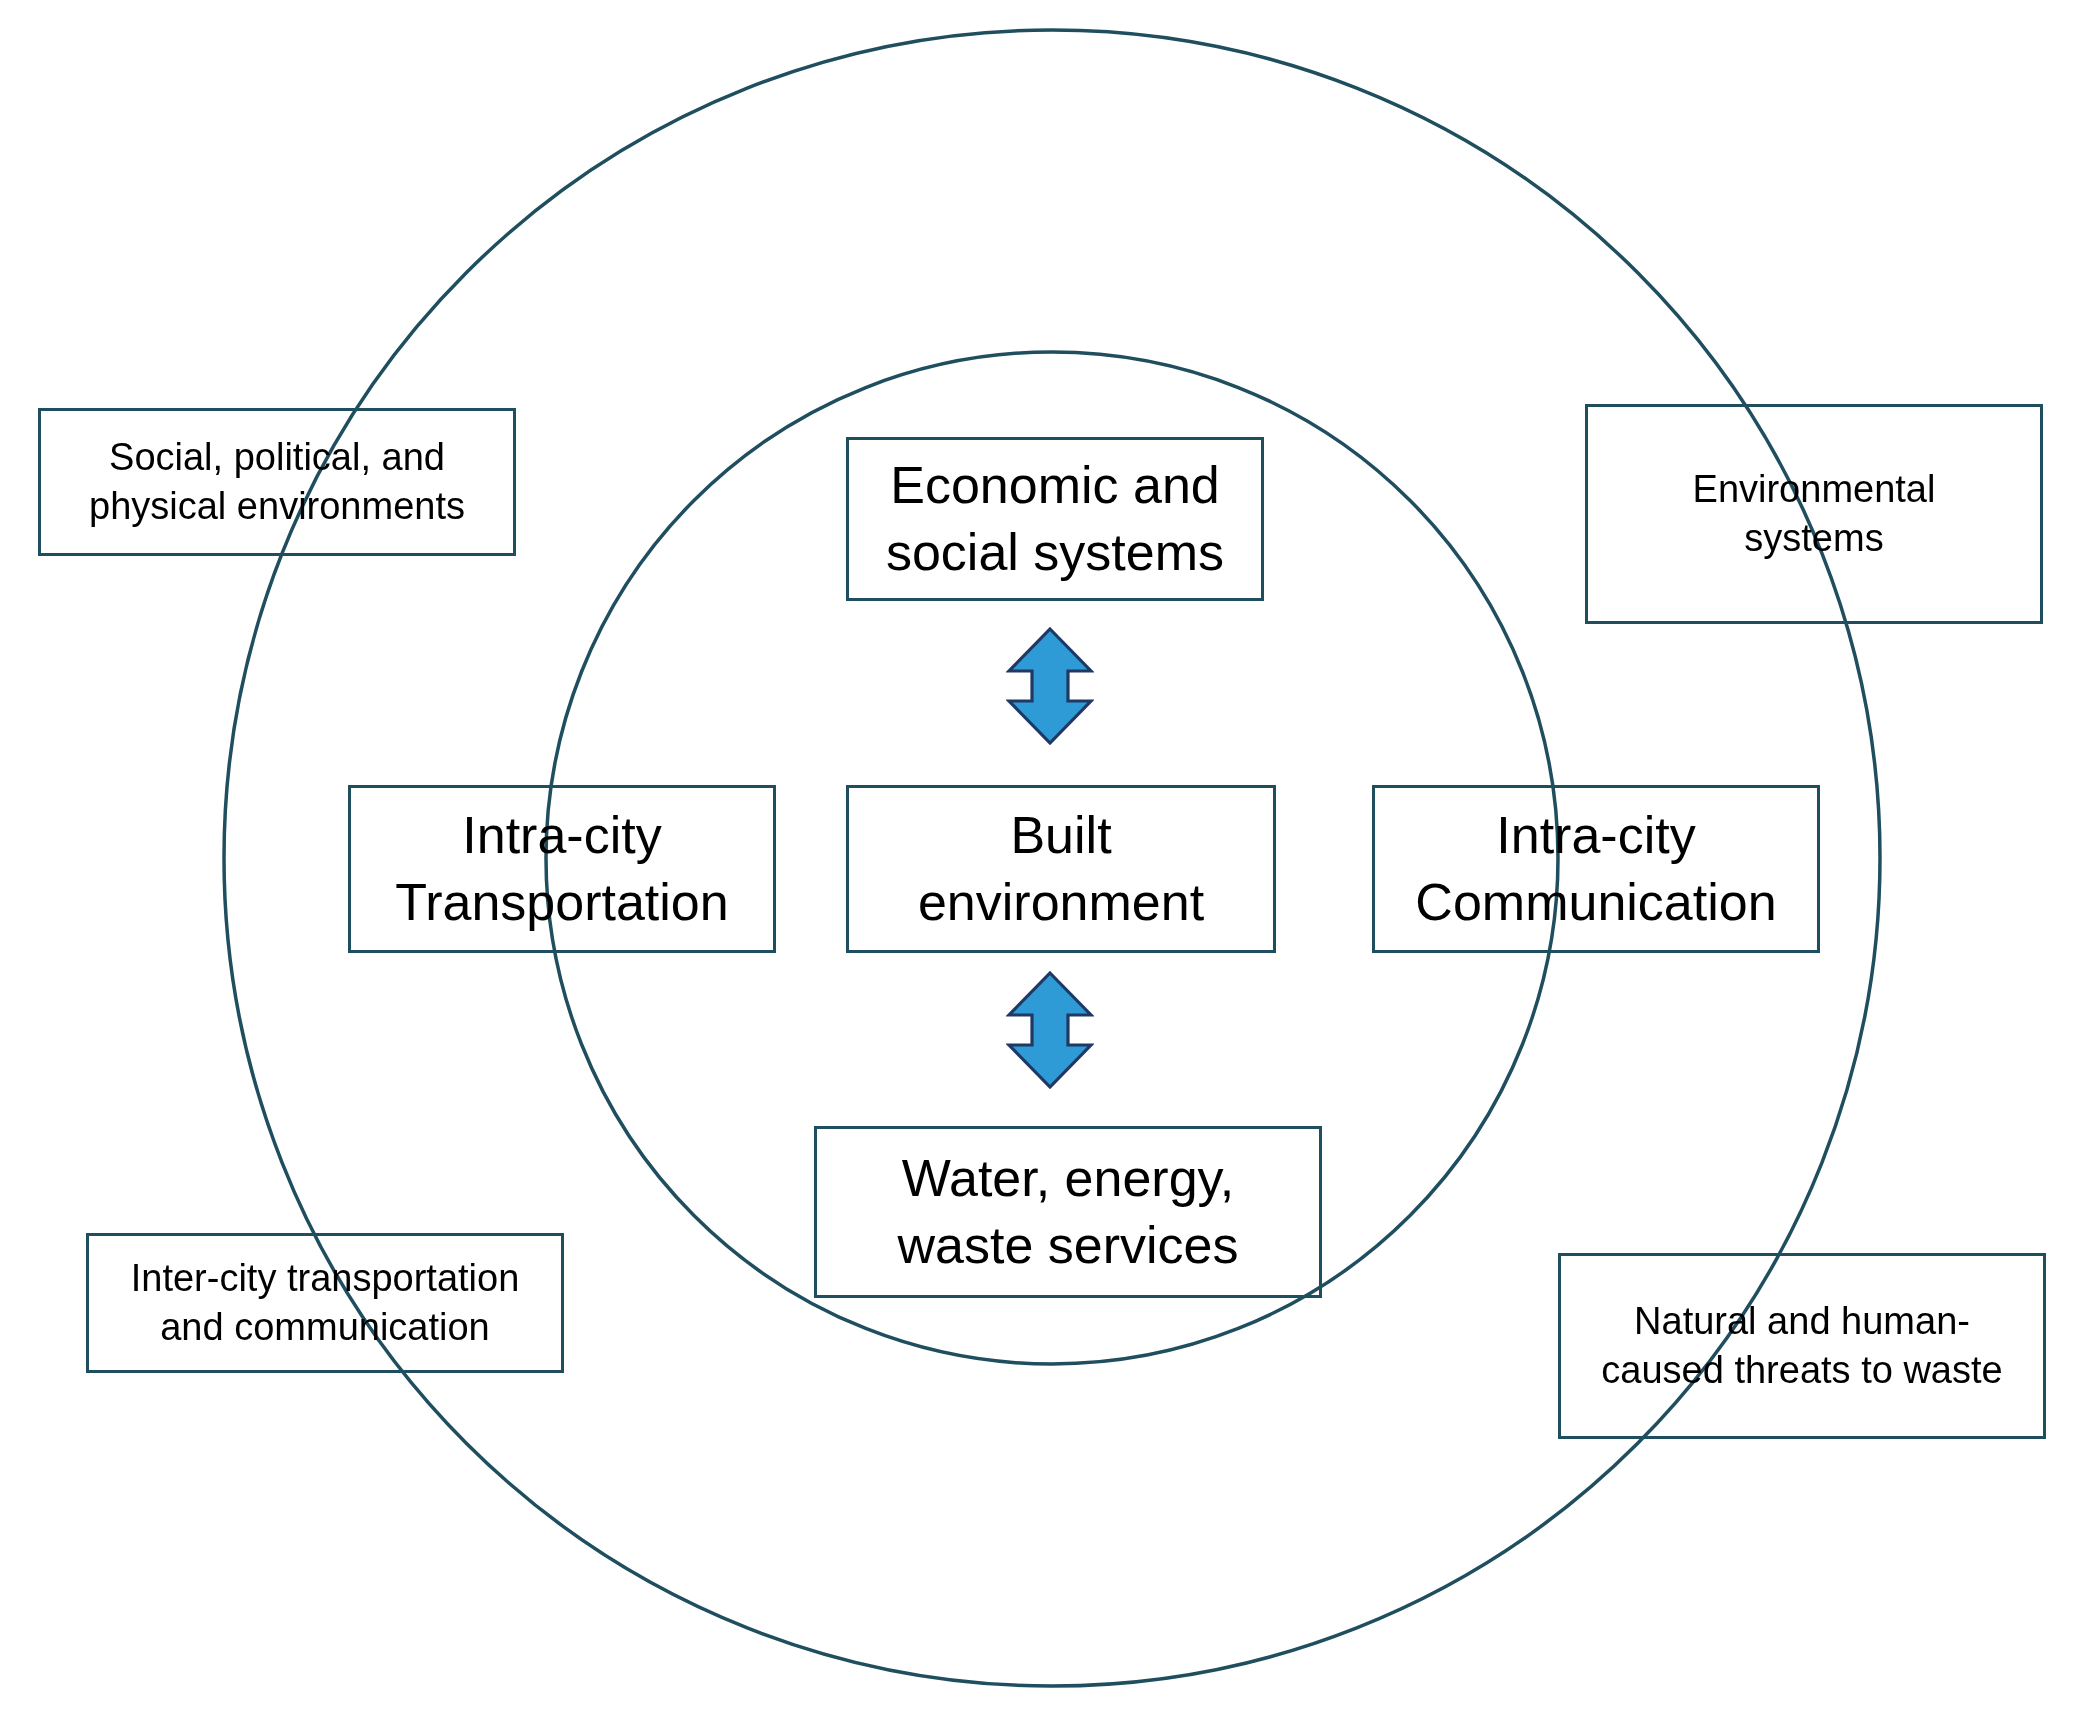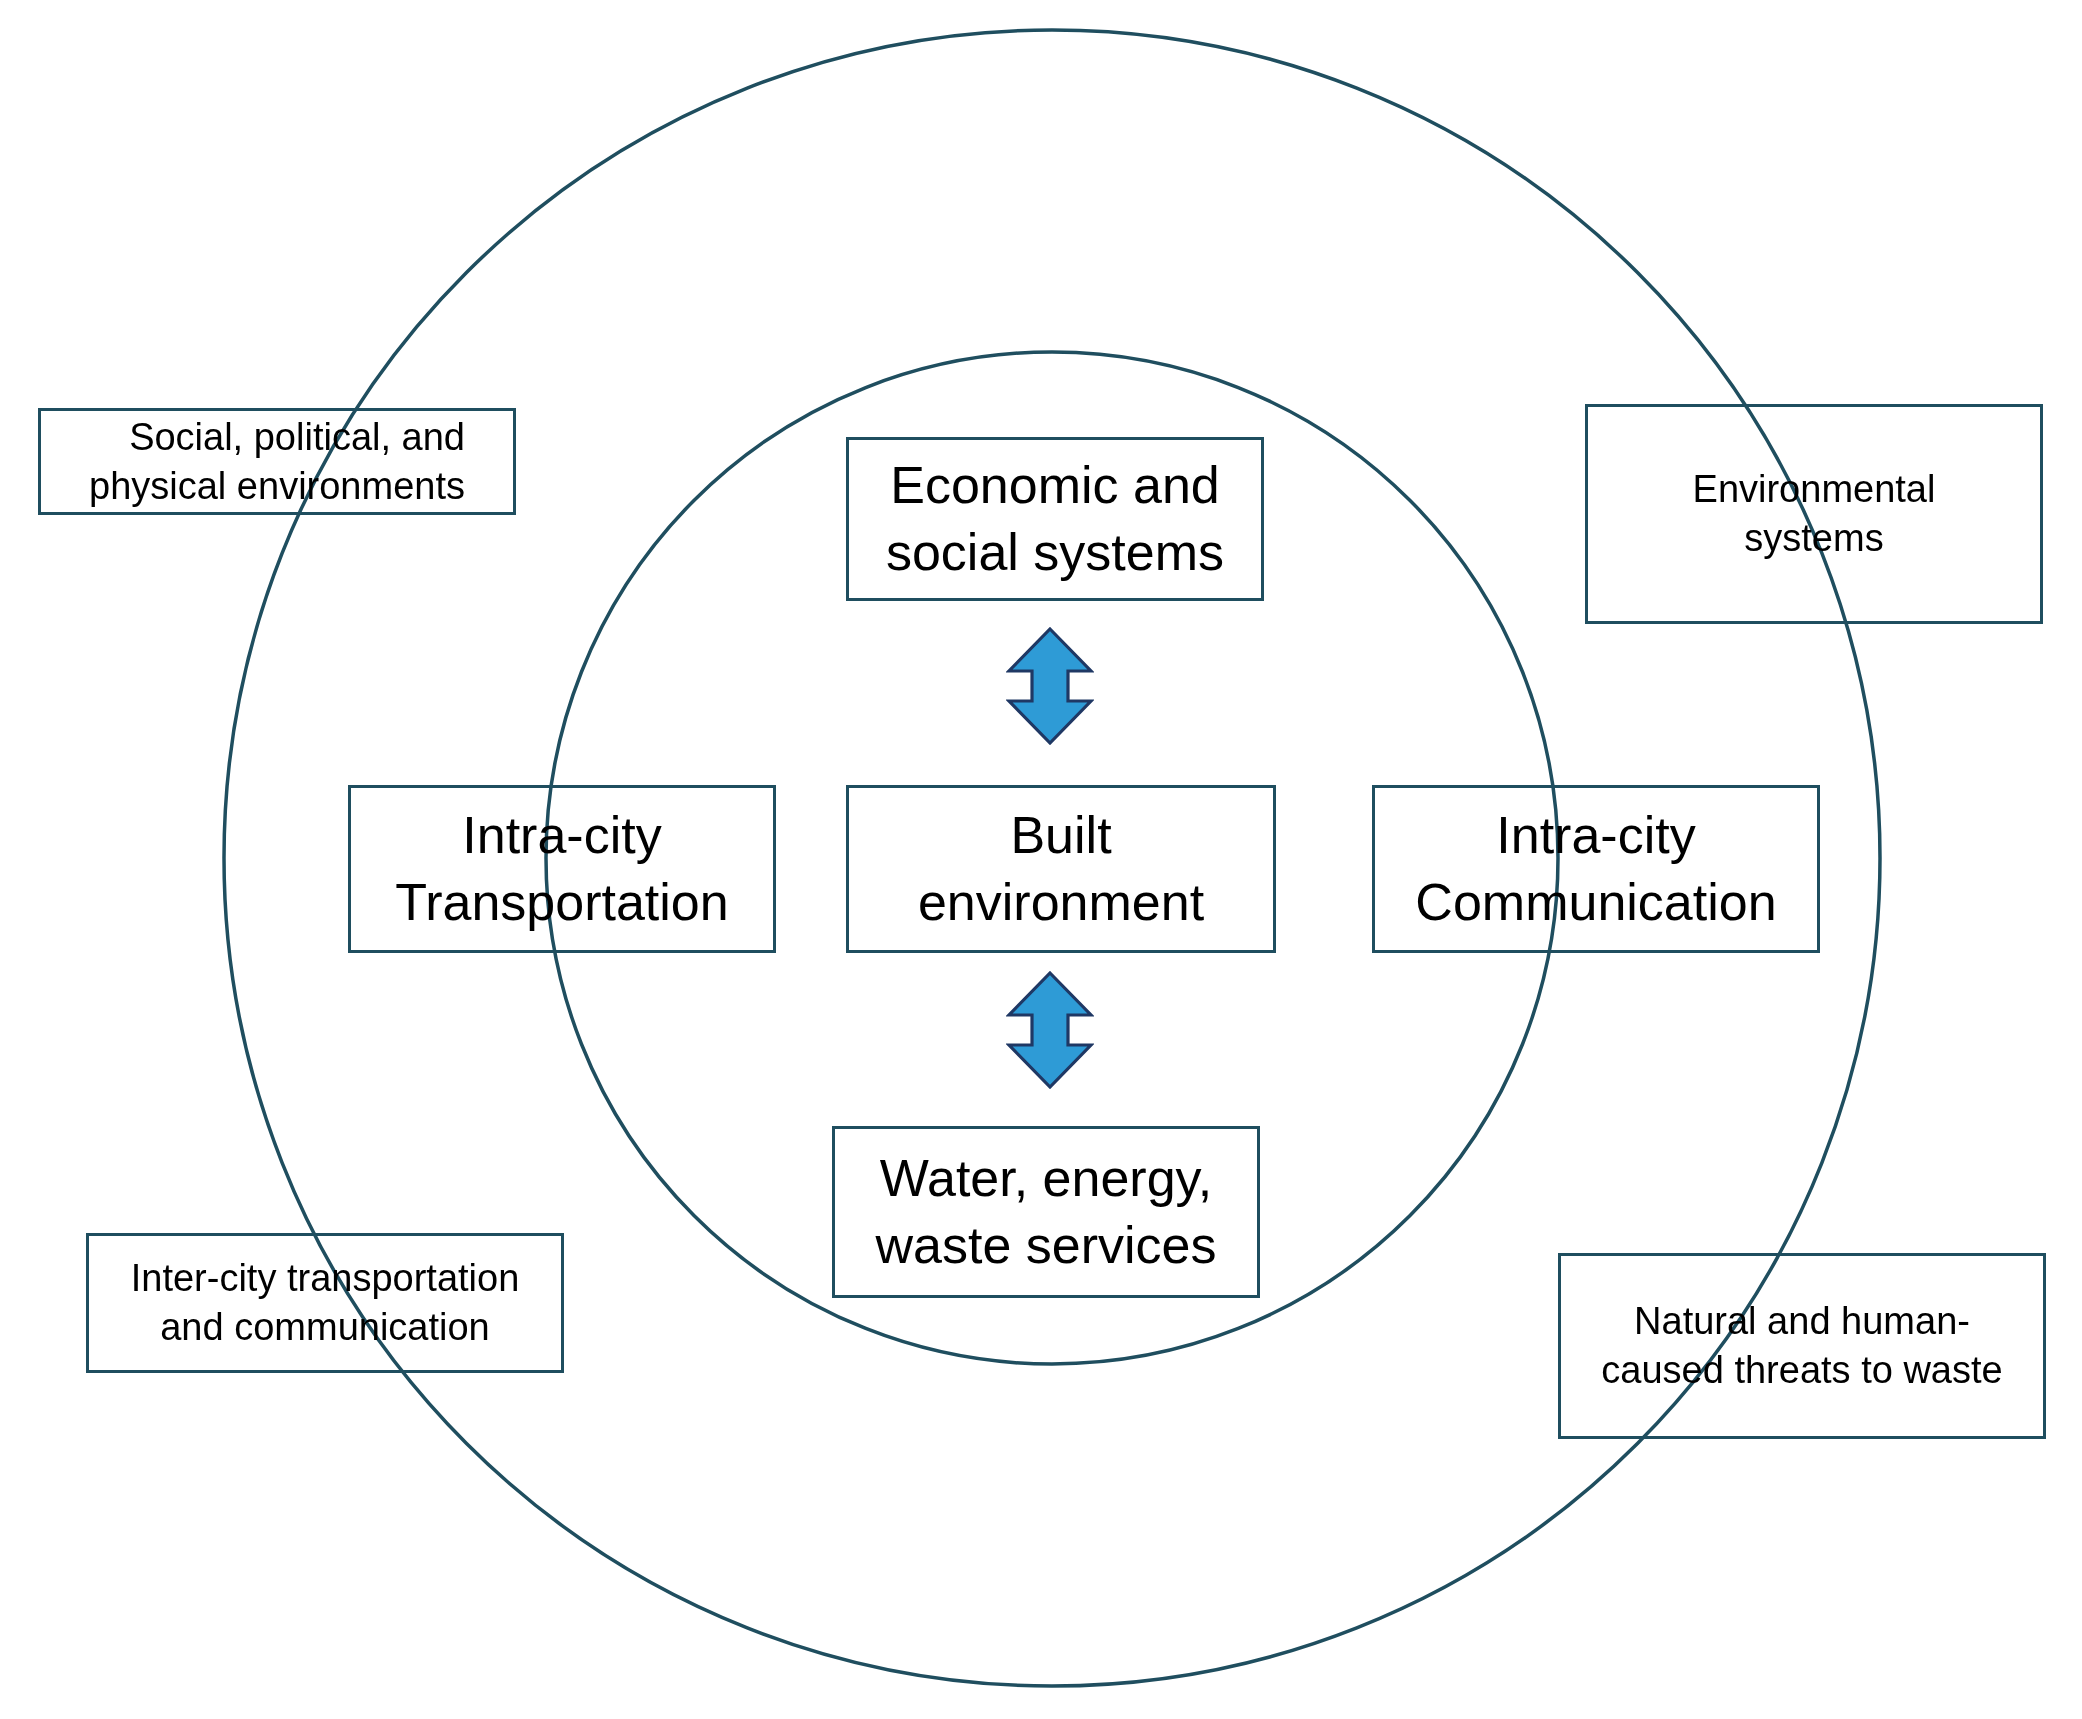--- a/index.html
+++ b/index.html
@@ -51,21 +51,21 @@
 </head>
 <body>
 
 <div id="canvas">
 
   <svg id="rings" viewBox="0 0 2082 1719">
     <circle cx="1052" cy="858" r="828" fill="none" stroke="#1F4E5F" stroke-width="3.5"></circle>
     <circle cx="1052" cy="858" r="506" fill="none" stroke="#1F4E5F" stroke-width="3.5"></circle>
   </svg>
 
-  <div class="node-box ctx" style="left:38px; top:408px; width:478px; height:107px;text-align:right;">
+  <div class="node-box ctx" style="left:38px; top:408px; width:478px; height:148px;">
     <span>Social, political, and
 physical environments</span>
   </div>
 
   <div class="node-box ctx" style="left:1585px; top:404px; width:458px; height:220px;">
     <span>Environmental
 systems</span>
   </div>
 
   <div class="node-box ctx" style="left:86px; top:1233px; width:478px; height:140px;">
@@ -91,21 +91,21 @@
   <div class="node-box core" style="left:846px; top:785px; width:430px; height:168px;">
     <span>Built
 environment</span>
   </div>
 
   <div class="node-box core" style="left:1372px; top:785px; width:448px; height:168px;">
     <span>Intra-city
 Communication</span>
   </div>
 
-  <div class="node-box core" style="left:832px; top:1126px; width:428px; height:172px;">
+  <div class="node-box core" style="left:814px; top:1126px; width:508px; height:172px;">
     <span>Water, energy,
 waste services</span>
   </div>
 
   <svg class="arrow" style="left:1006px; top:626px; width:88px; height:120px;" viewBox="0 0 88 120">
     <polygon points="44,3 85,45 62,45 62,75 85,75 44,117 3,75 26,75 26,45 3,45" fill="#2E9BD6" stroke="#1F3864" stroke-width="3.2" stroke-linejoin="miter"></polygon>
   </svg>
 
   <svg class="arrow" style="left:1006px; top:970px; width:88px; height:120px;" viewBox="0 0 88 120">
     <polygon points="44,3 85,45 62,45 62,75 85,75 44,117 3,75 26,75 26,45 3,45" fill="#2E9BD6" stroke="#1F3864" stroke-width="3.2" stroke-linejoin="miter"></polygon>

